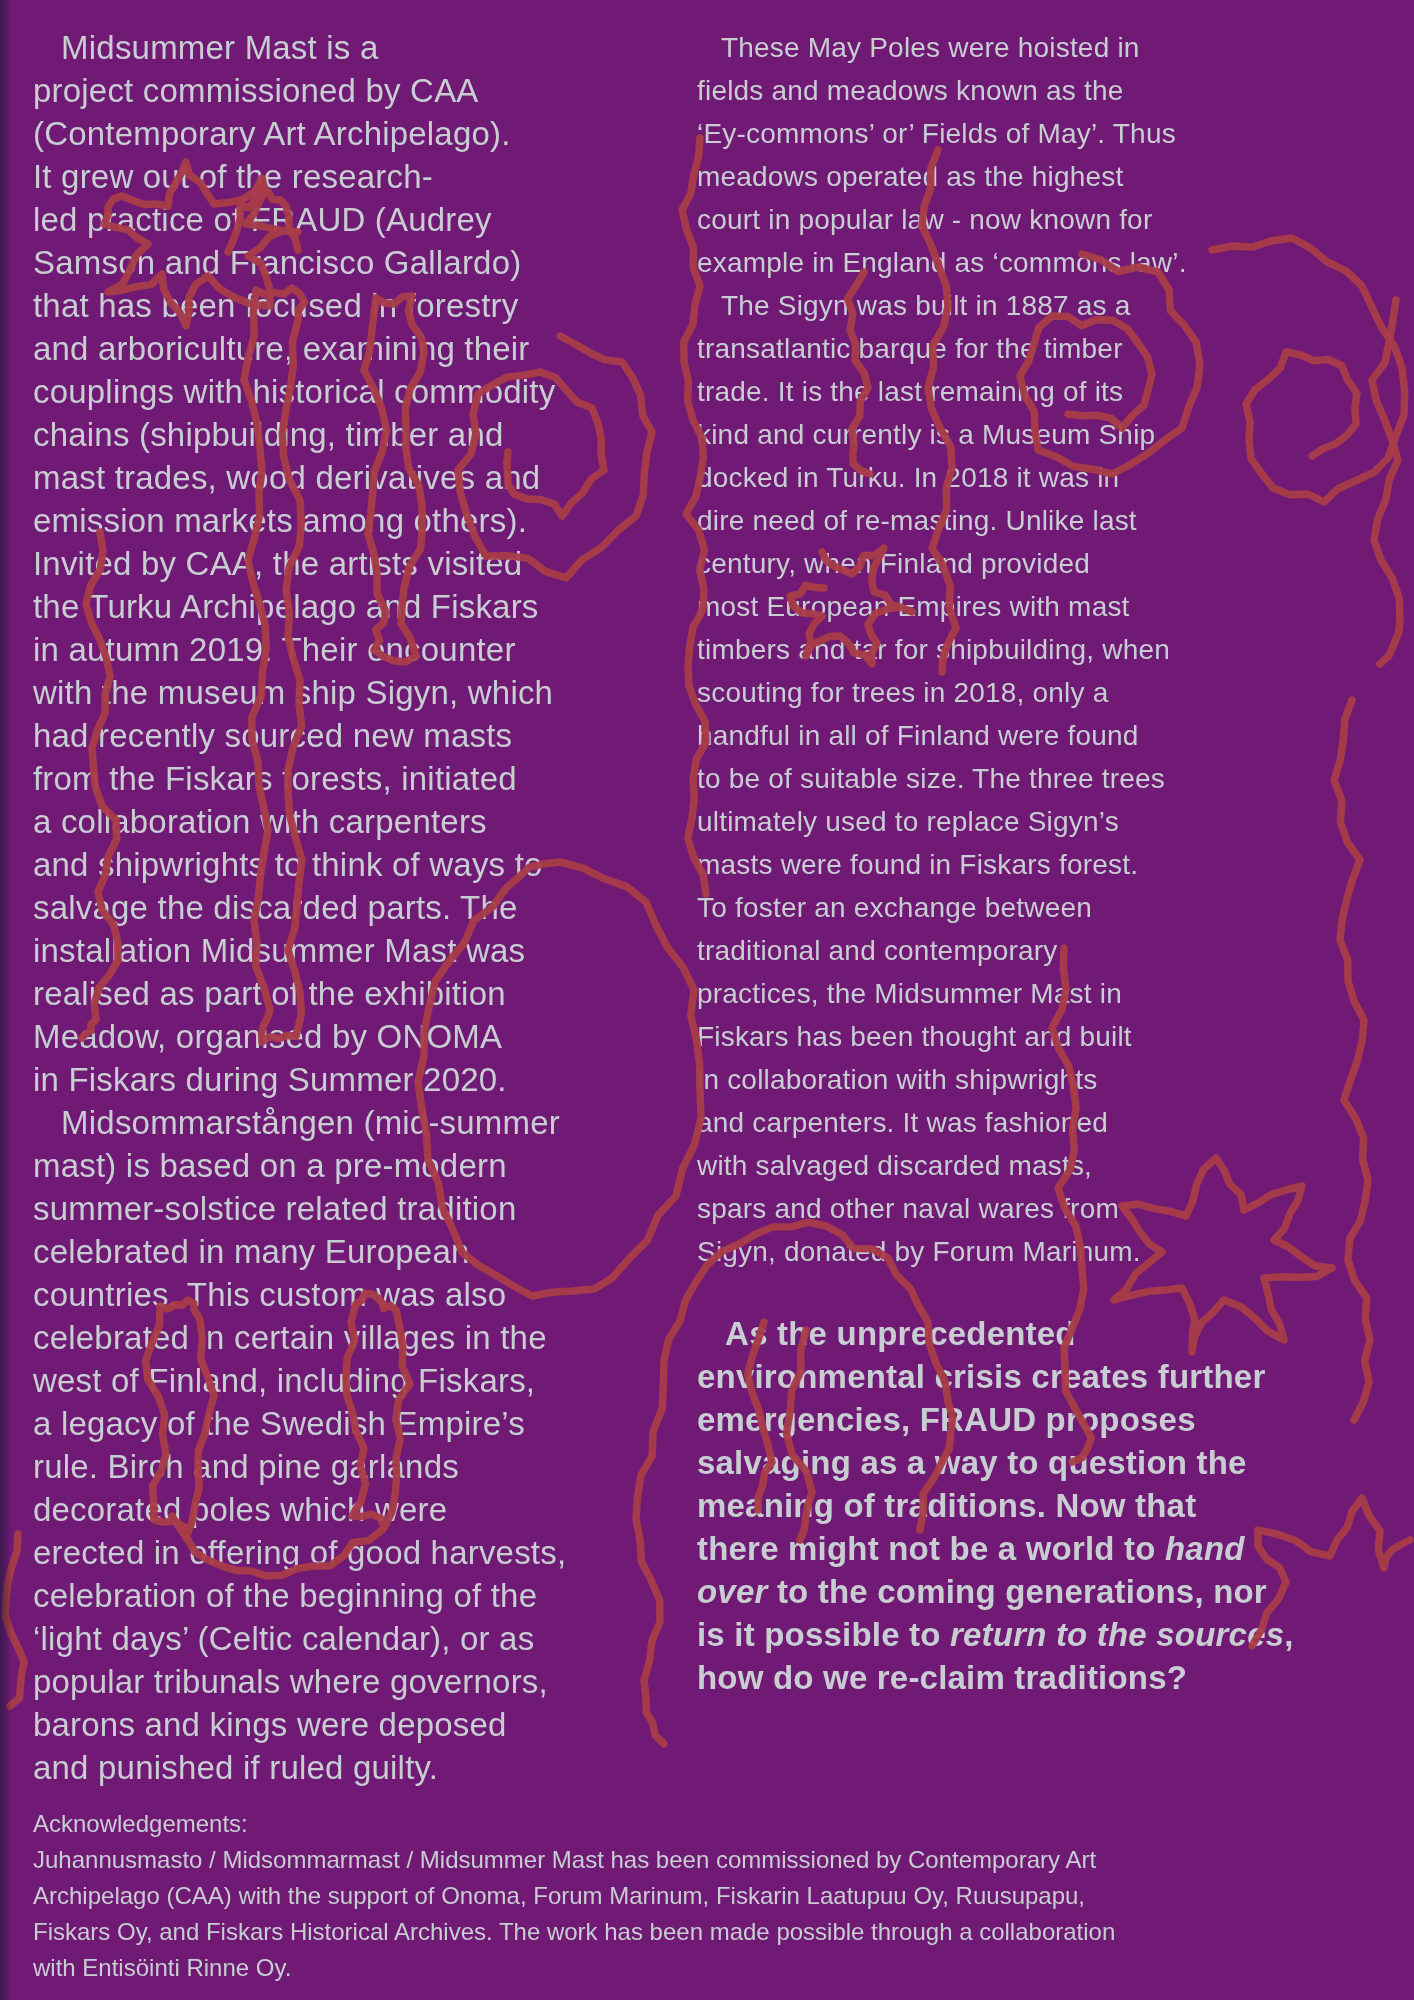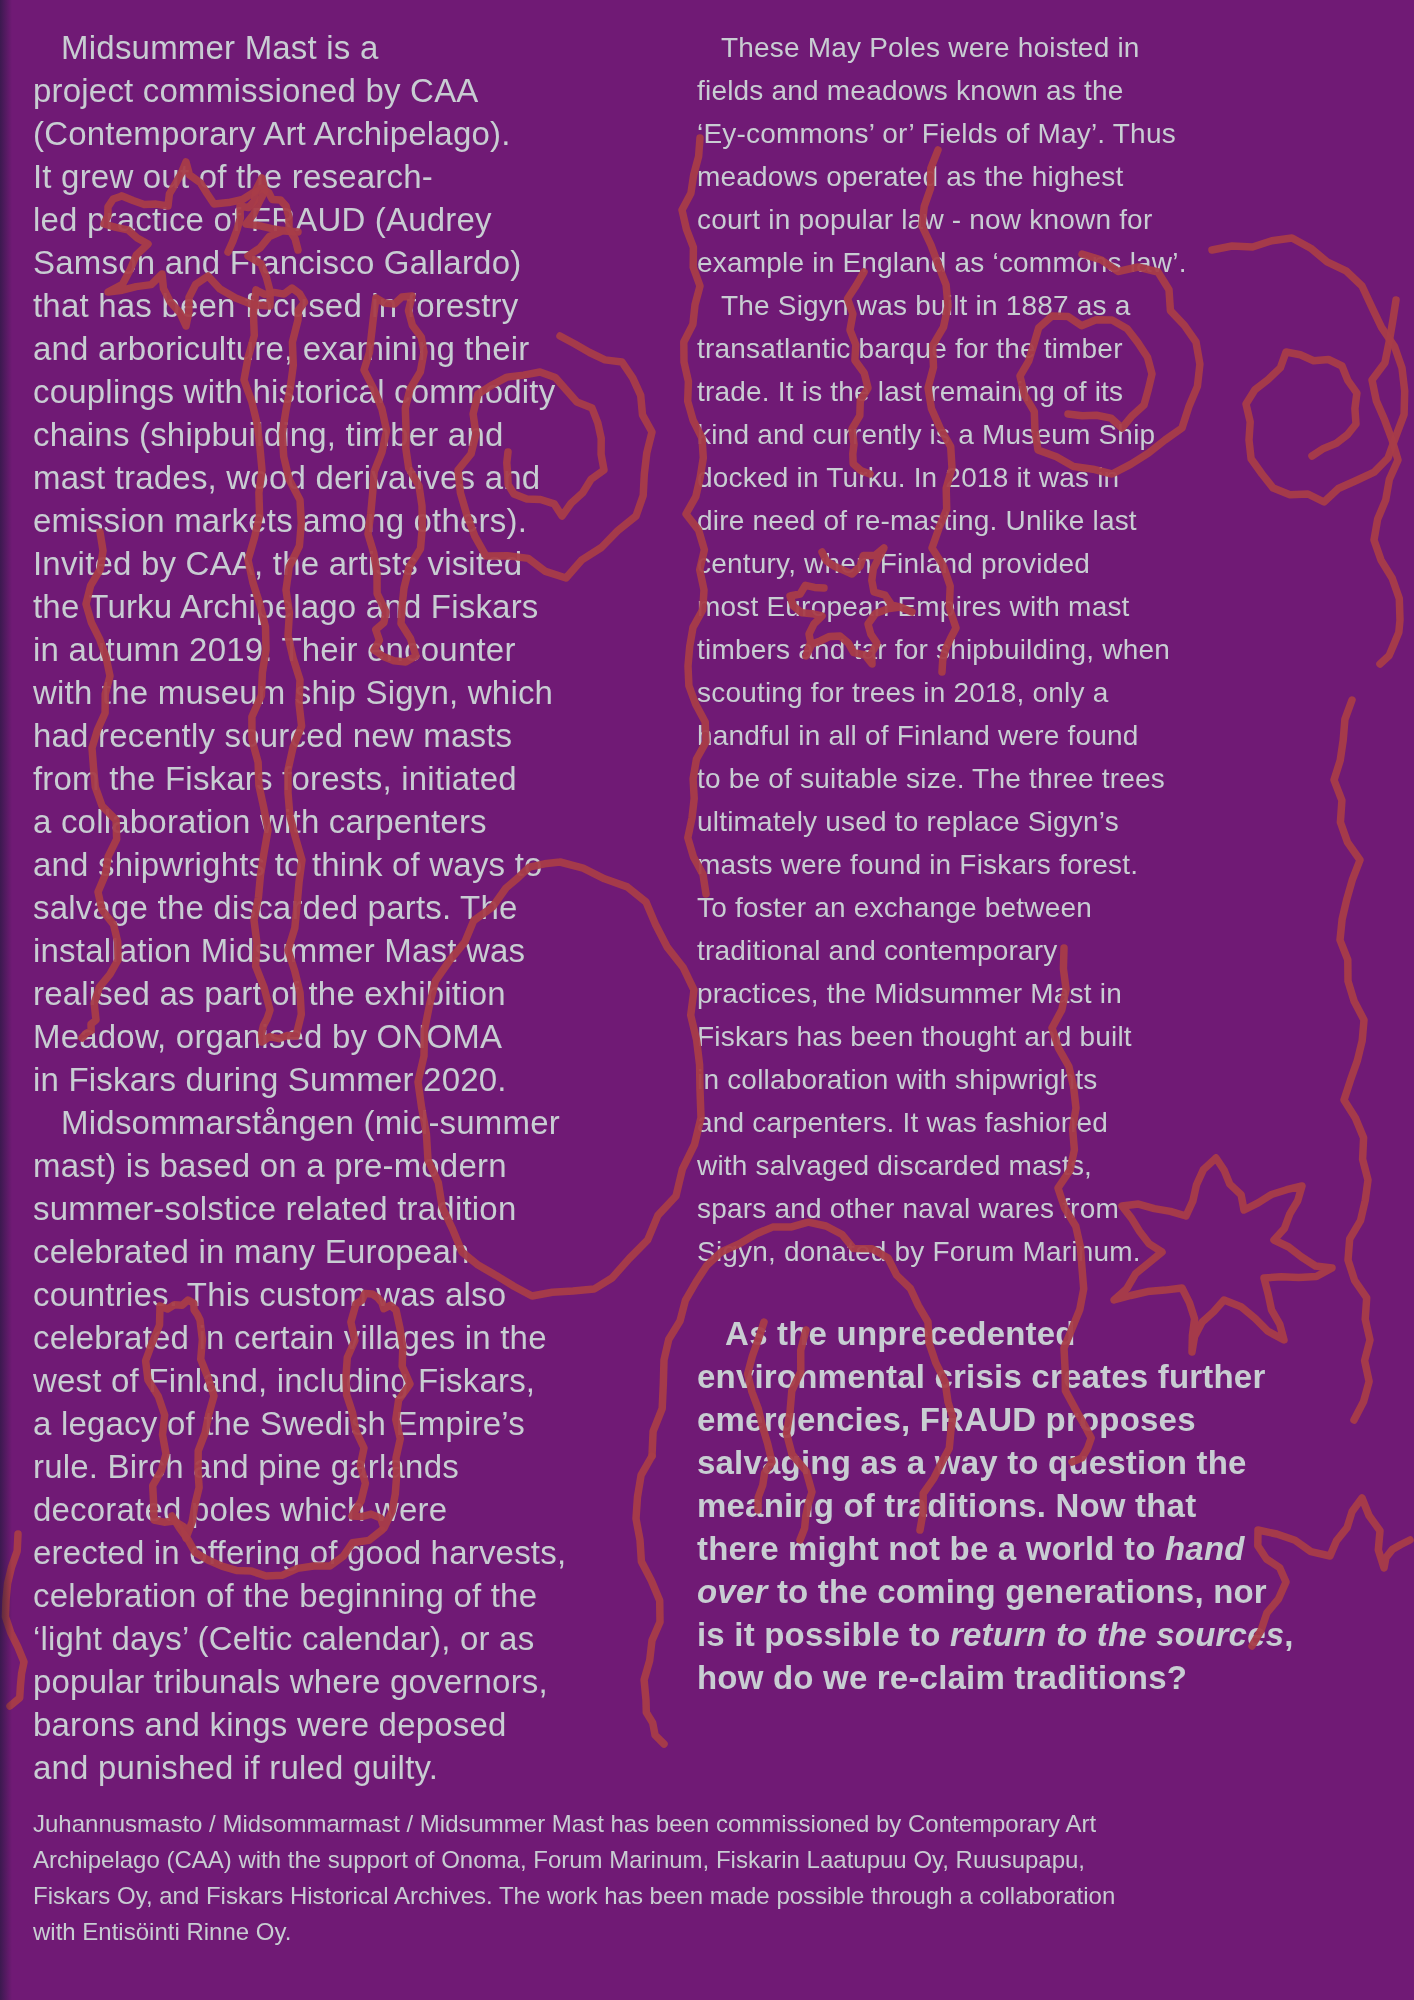--- a/index.html
+++ b/index.html
@@ -97,20 +97,21 @@
 environmental crisis creates further
 emergencies, FRAUD proposes
 salvaging as a way to question the
 meaning of traditions. Now that
 there might not be a world to </span><span style="font-style: italic;">hand
 over</span><span> to the coming generations, nor
 is it possible to </span><span style="font-style: italic;">return to the sources</span><span>,
 how do we re-claim traditions?</span></div>
 
   <div class="ack">
+    <div>Acknowledgements:</div>
     <div class="textblock">Juhannusmasto / Midsommarmast / Midsummer Mast has been commissioned by Contemporary Art
 Archipelago (CAA) with the support of Onoma, Forum Marinum, Fiskarin Laatupuu Oy, Ruusupapu,
 Fiskars Oy, and Fiskars Historical Archives. The work has been made possible through a collaboration
 with Entisöinti Rinne Oy.</div>
   </div>
 
   <svg id="doodles" viewBox="0 0 1414 2000" xmlns="http://www.w3.org/2000/svg">
       <path d="M122.0 196.0L133.0 200.5L144.2 204.5L156.2 204.1L168.0 206.0L169.4 193.9L175.6 183.4L181.4 173.0L186.0 162.0L189.5 174.9L200.4 182.8L207.0 193.5L214.0 204.0L228.4 202.6L242.6 199.5L255.2 191.3L262.0 178.0L265.0 190.9L258.8 202.7L253.7 214.1L246.0 224.0L259.1 225.7L271.9 228.6L284.9 231.0L298.0 232.0L283.1 230.5L269.4 236.5L260.1 247.8L248.0 256.0L261.0 263.7L266.5 277.7L270.2 291.6L270.0 306.0L252.2 304.6L235.6 298.1L220.1 289.1L208.0 276.0L195.7 284.3L189.0 297.5L188.9 311.9L186.0 326.0L179.9 312.7L170.2 301.8L163.5 288.6L162.0 274.0L151.2 284.6L136.2 286.6L122.3 290.2L108.0 292.0L122.5 284.3L130.1 269.7L136.4 255.0L148.0 244.0L137.2 238.0L127.9 229.8L115.9 227.3L104.0 224.0L107.8 215.8L108.0 206.8L113.2 199.0L122.0 196.0" stroke="#a83c48"></path>
       <path d="M228.0 252.0L232.9 241.1L237.0 229.8L240.3 218.1L240.0 206.0L248.6 207.6L254.4 201.1L255.2 192.8L262.0 188.0L268.6 192.3L272.2 199.4L280.4 199.9L286.0 206.0L289.0 217.2L289.0 228.8L295.1 238.7L298.0 250.0" stroke="#a83c48"></path>
       <path d="M256.0 290.0L253.4 312.7L254.3 335.6L248.1 357.5L244.0 380.0L251.8 401.7L257.2 424.2L259.9 447.1L262.0 470.0L258.9 492.8L259.6 515.7L254.4 538.0L248.0 560.0L252.9 582.5L259.9 604.4L265.5 626.9L266.0 650.0L262.4 672.6L261.4 695.4L251.9 716.7L252.0 740.0L258.1 762.2L258.9 785.2L263.7 807.5L268.0 830.0L264.1 852.4L260.5 874.9L258.4 897.6L254.0 920.0L256.9 943.0L255.6 966.1L264.1 987.6L270.0 1010.0L267.4 1017.9L263.5 1025.4L261.6 1033.6L262.0 1042.0L269.7 1036.7L278.9 1038.7L287.2 1035.6L296.0 1036.0L301.3 1014.4L300.0 992.3L294.7 970.9L288.0 950.0L294.8 928.1L297.0 905.3L299.0 882.6L302.0 860.0L295.6 838.0L289.9 815.8L288.0 792.9L288.0 770.0L293.0 747.5L301.6 726.0L299.0 703.1L300.0 680.0L293.1 658.1L288.0 635.8L289.4 612.8L286.0 590.0L289.2 566.9L299.4 546.0L301.3 523.0L300.0 500.0L289.1 479.3L283.7 456.5L282.3 433.1L286.0 410.0L290.3 387.7L293.3 365.2L292.4 342.2L298.0 320.0L298.4 310.1L304.5 302.2L299.7 293.8L292.0 288.0L284.0 294.1L274.2 292.4L264.7 294.4L256.0 290.0" stroke="#a83c48"></path>

